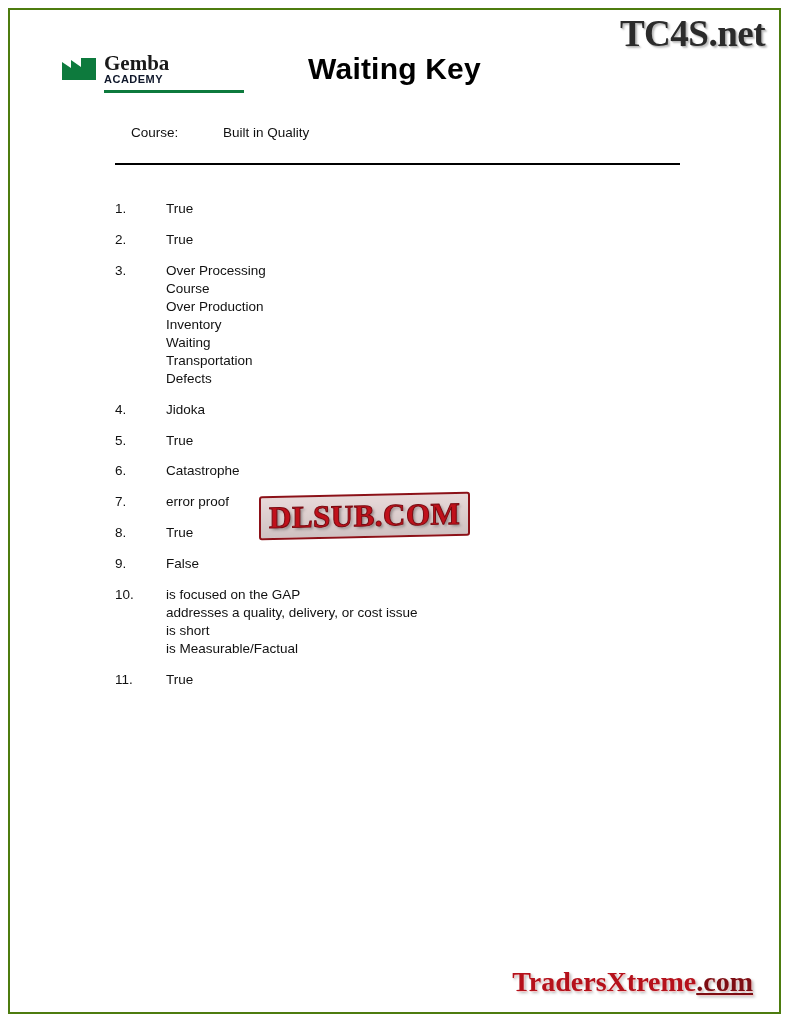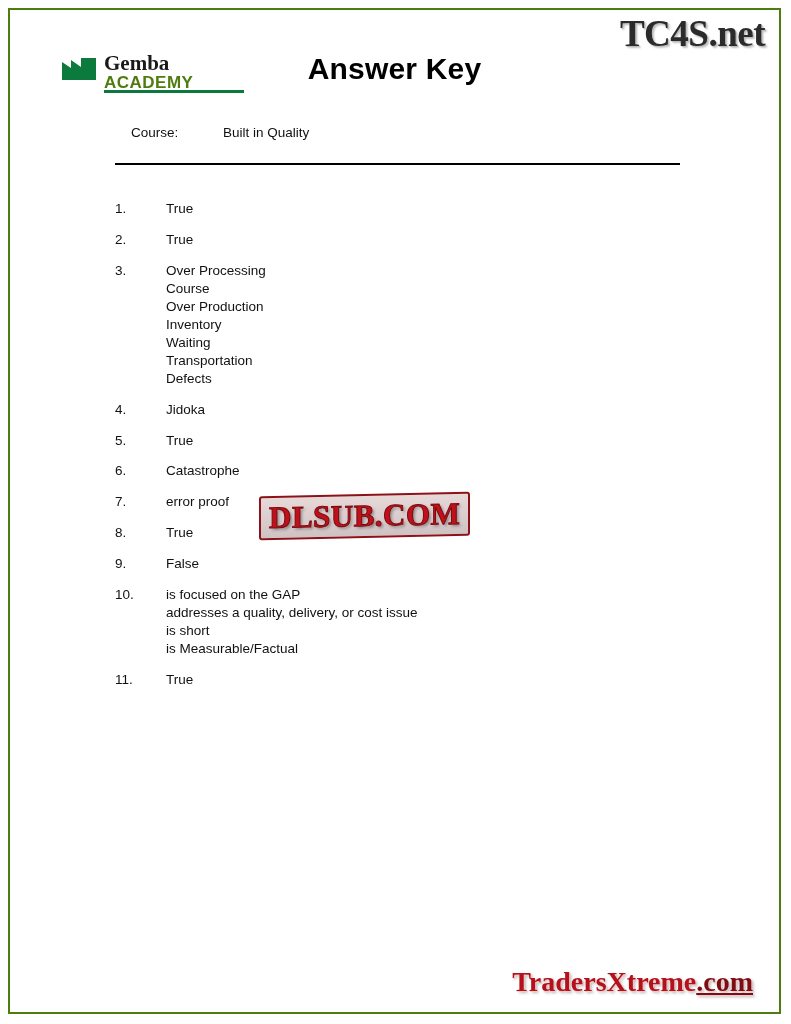--- a/index.html
+++ b/index.html
@@ -64,23 +64,23 @@
   .logo-gemba {
     font-family: "Liberation Serif", serif;
     font-weight: bold;
     font-size: 21px;
     color: #1a1a1a;
     display: block;
   }
   .logo-academy {
     font-family: "Liberation Sans", sans-serif;
     font-weight: bold;
-    font-size: 17px;
+    font-size: 11px;
     letter-spacing: 0.5px;
-    color: #4d7c0f;
+    color: #0f172a;
     display: block;
   }
   .logo-underline {
     position: absolute;
     left: 44px;
     top: 40px;
     width: 140px;
     height: 3px;
     background: #0d7a3d;
   }
@@ -195,21 +195,21 @@
     <svg class="logo-mark" viewBox="0 0 38 26" xmlns="http://www.w3.org/2000/svg">
       <path d="M2 24 L2 6 L11 12 L11 4 L21 11 L21 2 L36 2 L36 24 Z" fill="#0d7a3d"></path>
     </svg>
     <div class="logo-text">
       <span class="logo-gemba">Gemba</span>
       <span class="logo-academy">ACADEMY</span>
     </div>
     <div class="logo-underline"></div>
   </div>
 
-  <div class="doc-title">Answer Key</div>
+  <div class="doc-title">Waiting Key</div>
 
   <div class="course-row">
     <span class="course-label">Course:</span><span class="course-value">Built in Quality</span>
   </div>
 
   <div class="rule"></div>
 
   <div class="answers">
 
     <div class="answer-item">

